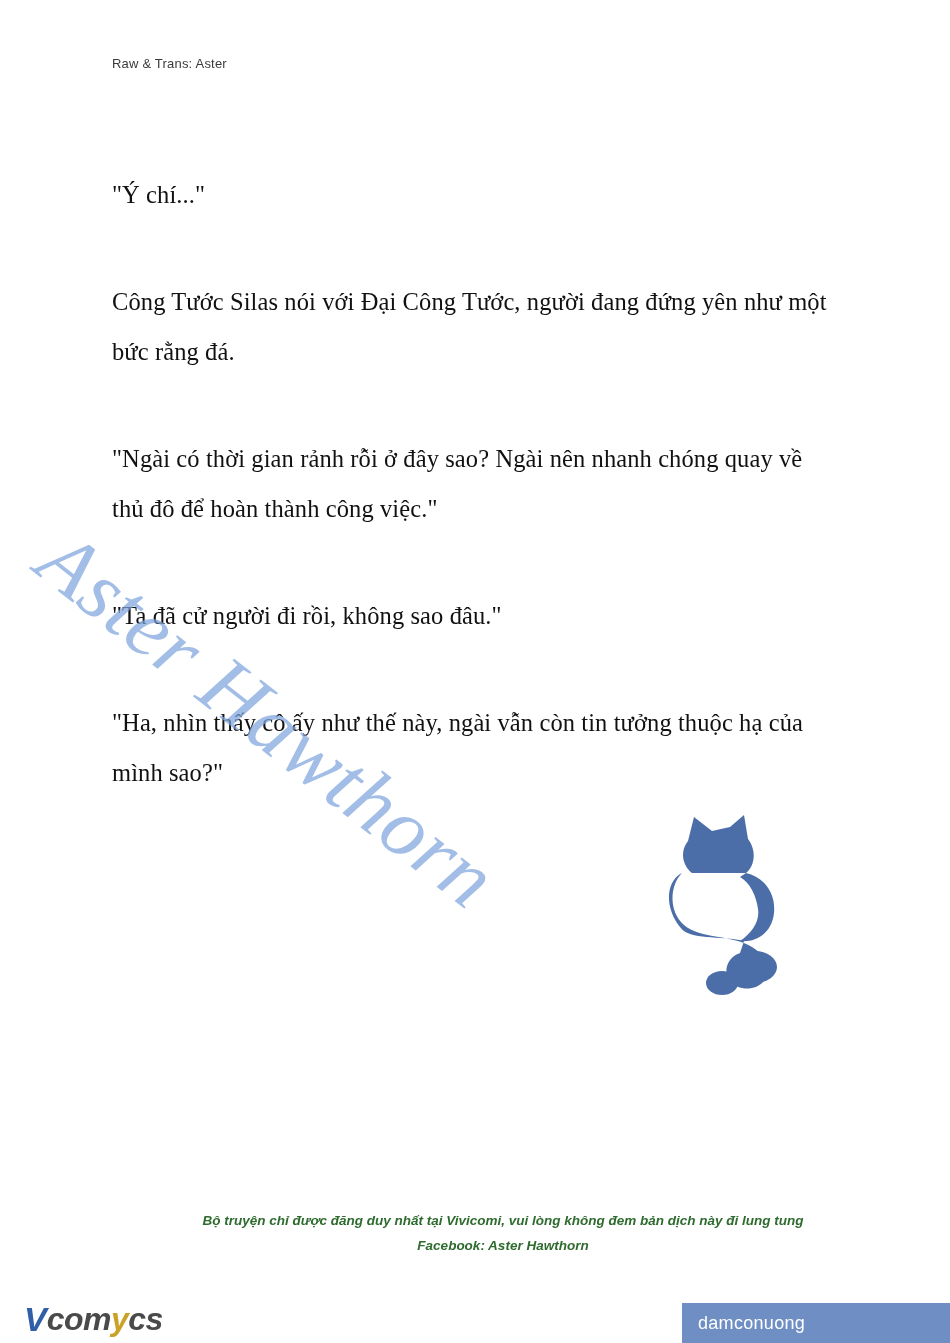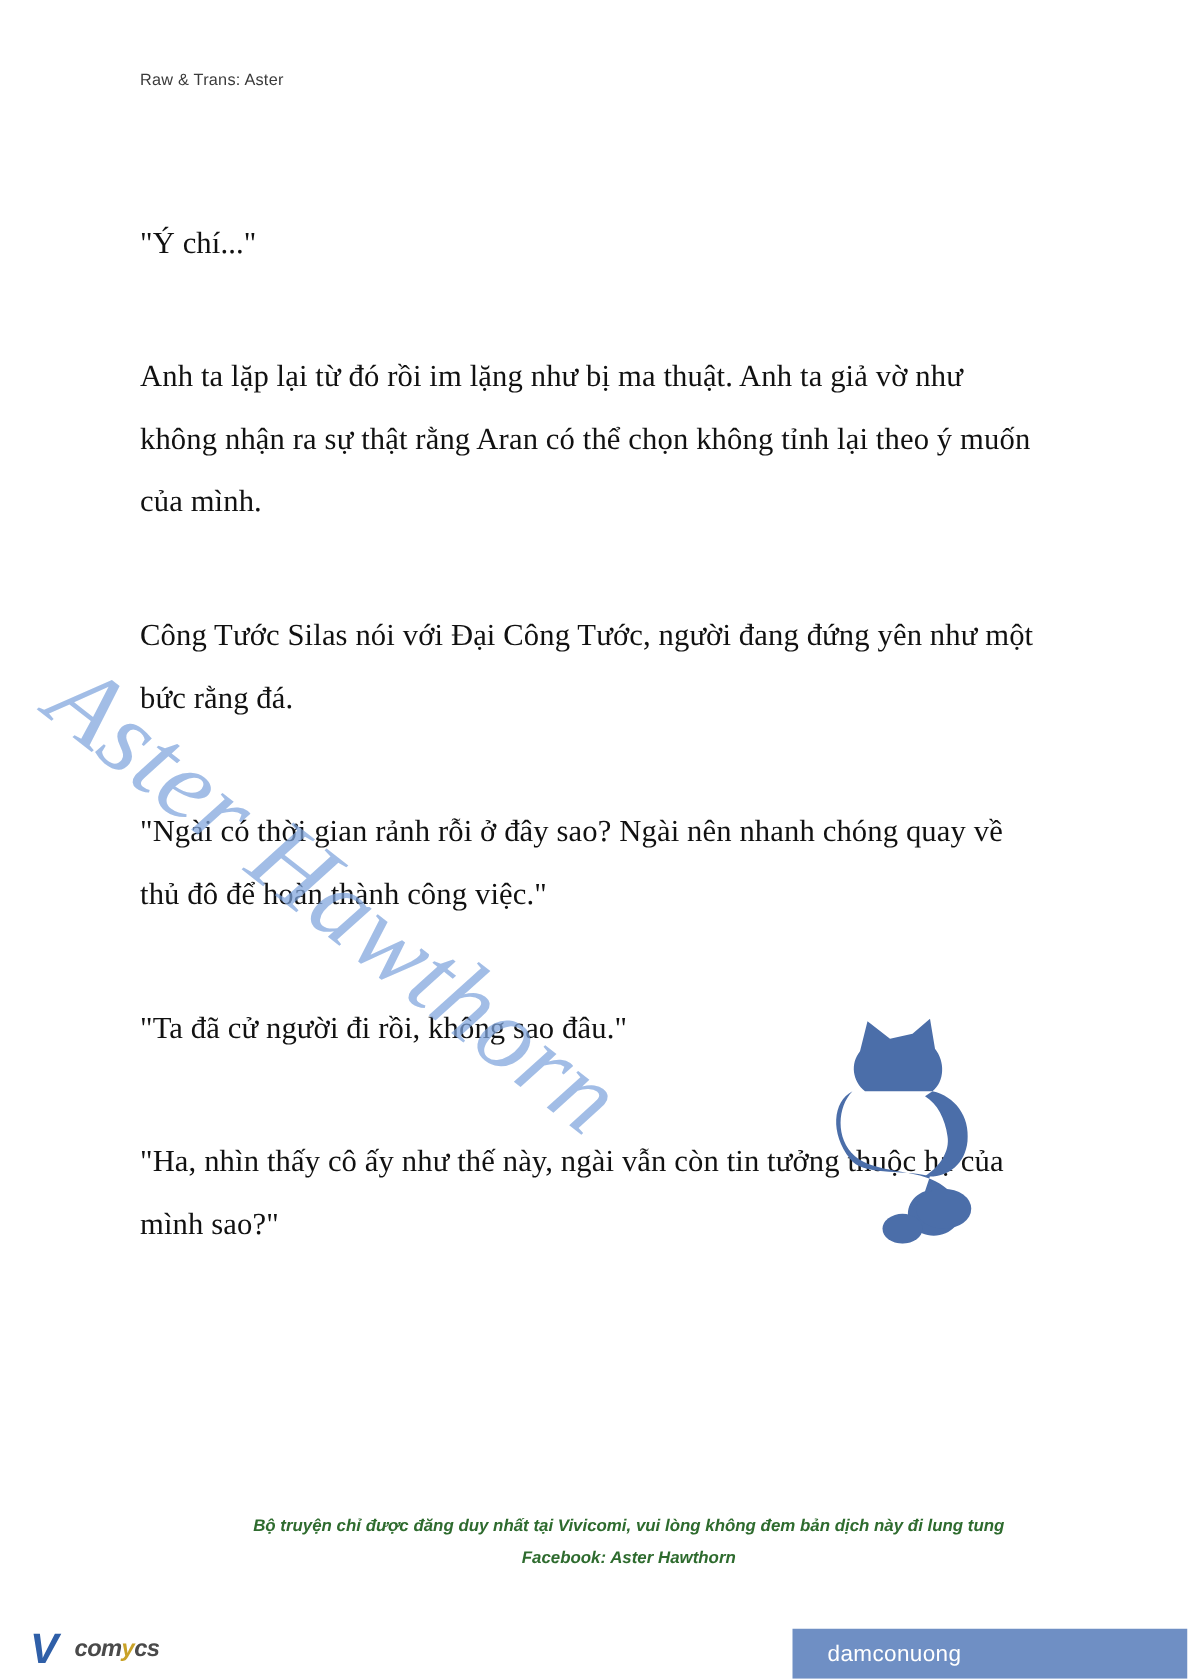--- a/index.html
+++ b/index.html
@@ -126,57 +126,56 @@
   .brand .v {
     color: #2f5fa8;
     font-size: 34px;
     font-weight: bold;
     font-style: italic;
     line-height: 1;
     letter-spacing: -1px;
   }
   .brand .rest {
     color: #4a4a4a;
-    font-size: 19px;
+    font-size: 32px;
     font-weight: bold;
     font-style: italic;
     line-height: 1;
     letter-spacing: -0.5px;
-    margin-left: 14px;
+    margin-left: 1px;
   }
   .brand .rest .y {
     color: #c9a227;
   }
   .watermark-tag {
     position: absolute;
     right: 0;
     top: 1303px;
-    width: 316px;
+    width: 268px;
     height: 40px;
     background: #6f8fc4;
     color: #ffffff;
     font-family: "Liberation Sans", sans-serif;
     font-size: 18px;
     display: flex;
     align-items: center;
-    padding-left: 28px;
+    padding-left: 16px;
     box-sizing: border-box;
     letter-spacing: 0.3px;
   }
 </style>
 </head>
 <body>
 
 <div class="page">
 
   <div class="credit">Raw &amp; Trans: Aster</div>
 
   <div class="content">
     <p class="para">"Ý chí..."</p>
-    <p class="para">Anh ta lặp lại từ đó rồi im lặng như bị ma thuật. Anh ta giả vờ như không nhận ra sự thật rằng Aran có thể chọn không tỉnh lại theo ý muốn của mình.</p>
     <p class="para">Công Tước Silas nói với Đại Công Tước, người đang đứng yên như một bức rằng đá.</p>
     <p class="para">"Ngài có thời gian rảnh rỗi ở đây sao? Ngài nên nhanh chóng quay về thủ đô để hoàn thành công việc."</p>
     <p class="para">"Ta đã cử người đi rồi, không sao đâu."</p>
     <p class="para">"Ha, nhìn thấy cô ấy như thế này, ngài vẫn còn tin tưởng thuộc hạ của mình sao?"</p>
   </div>
 
   <div class="watermark">
     <span>Aster Hawthorn</span>
   </div>
 

